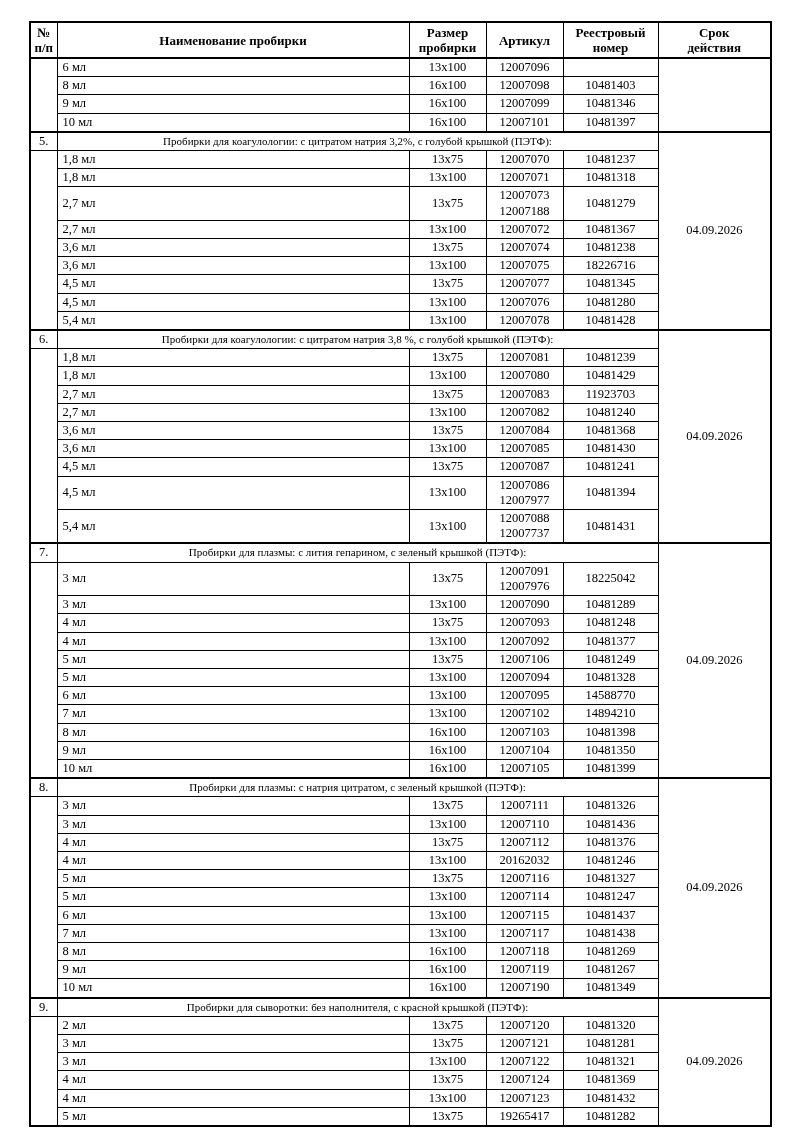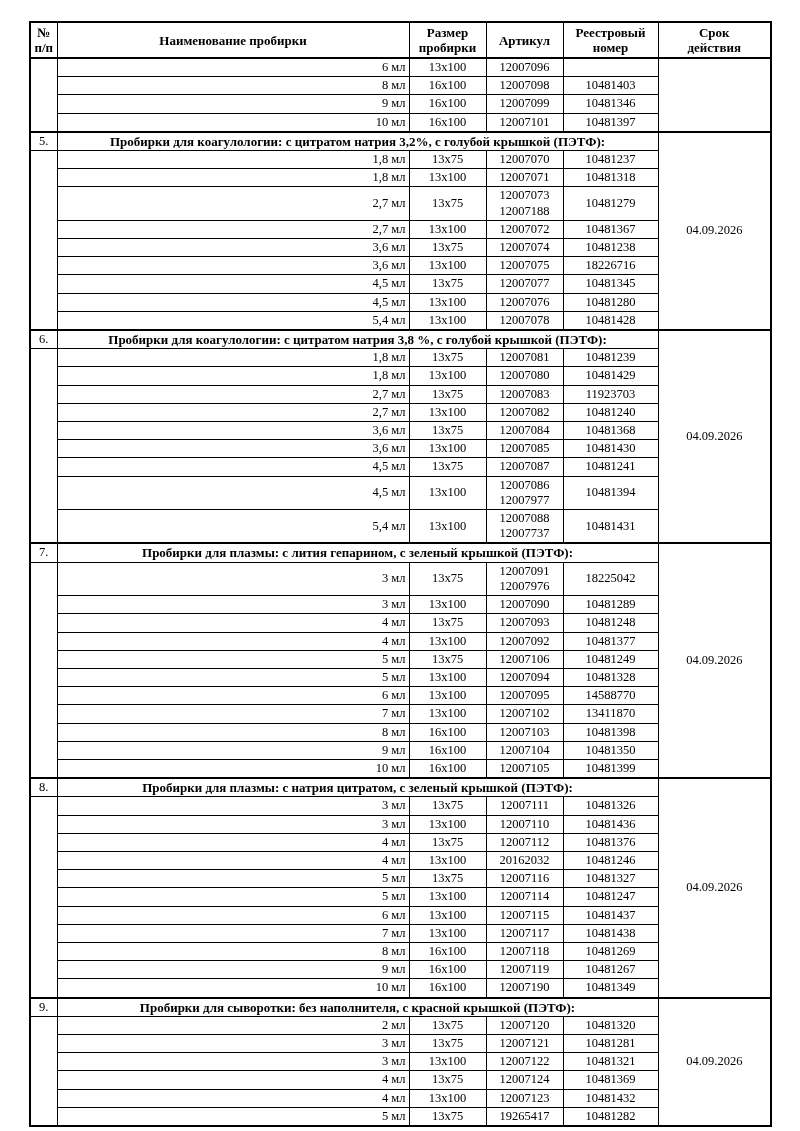--- a/index.html
+++ b/index.html
@@ -35,32 +35,32 @@
   }
   .doc-table thead th {
     font-weight: bold;
     text-align: center;
     border-bottom: 2px solid #000000;
     font-size: 13px;
     line-height: 15px;
     padding: 2px 2px;
     height: 30px;
   }
-  .doc-table td.c-name { text-align: right; padding-left: 5px; margin-top: 12px; }
+  .doc-table td.c-name { text-align: left; padding-left: 5px; margin-top: 12px; }
   .doc-table td.c-num,
   .doc-table td.c-size,
   .doc-table td.c-article,
   .doc-table td.c-reg,
   .doc-table td.c-validity { text-align: center; }
   .doc-table tr.data-row td { height: 15px; }
   .doc-table tr.section-row td { border-top: 2px solid #000000; height: 15px; }
   .doc-table td.section-title {
-    font-weight: bold;
+    font-weight: normal;
     text-align: center;
-    font-size: 13px;
+    font-size: 11px;
   }
 </style>
 </head>
 <body>
 
 <table class="doc-table">
   <colgroup>
     <col style="width:27px">
     <col style="width:352px">
     <col style="width:77px">
@@ -278,21 +278,21 @@
       <tr class="data-row">
         <td class="c-name">6 мл</td>
         <td class="c-size">13x100</td>
         <td class="c-article">12007095</td>
         <td class="c-reg">14588770</td>
       </tr>
       <tr class="data-row">
         <td class="c-name">7 мл</td>
         <td class="c-size">13x100</td>
         <td class="c-article">12007102</td>
-        <td class="c-reg">13411870</td>
+        <td class="c-reg">14894210</td>
       </tr>
       <tr class="data-row">
         <td class="c-name">8 мл</td>
         <td class="c-size">16x100</td>
         <td class="c-article">12007103</td>
         <td class="c-reg">10481398</td>
       </tr>
       <tr class="data-row">
         <td class="c-name">9 мл</td>
         <td class="c-size">16x100</td>

